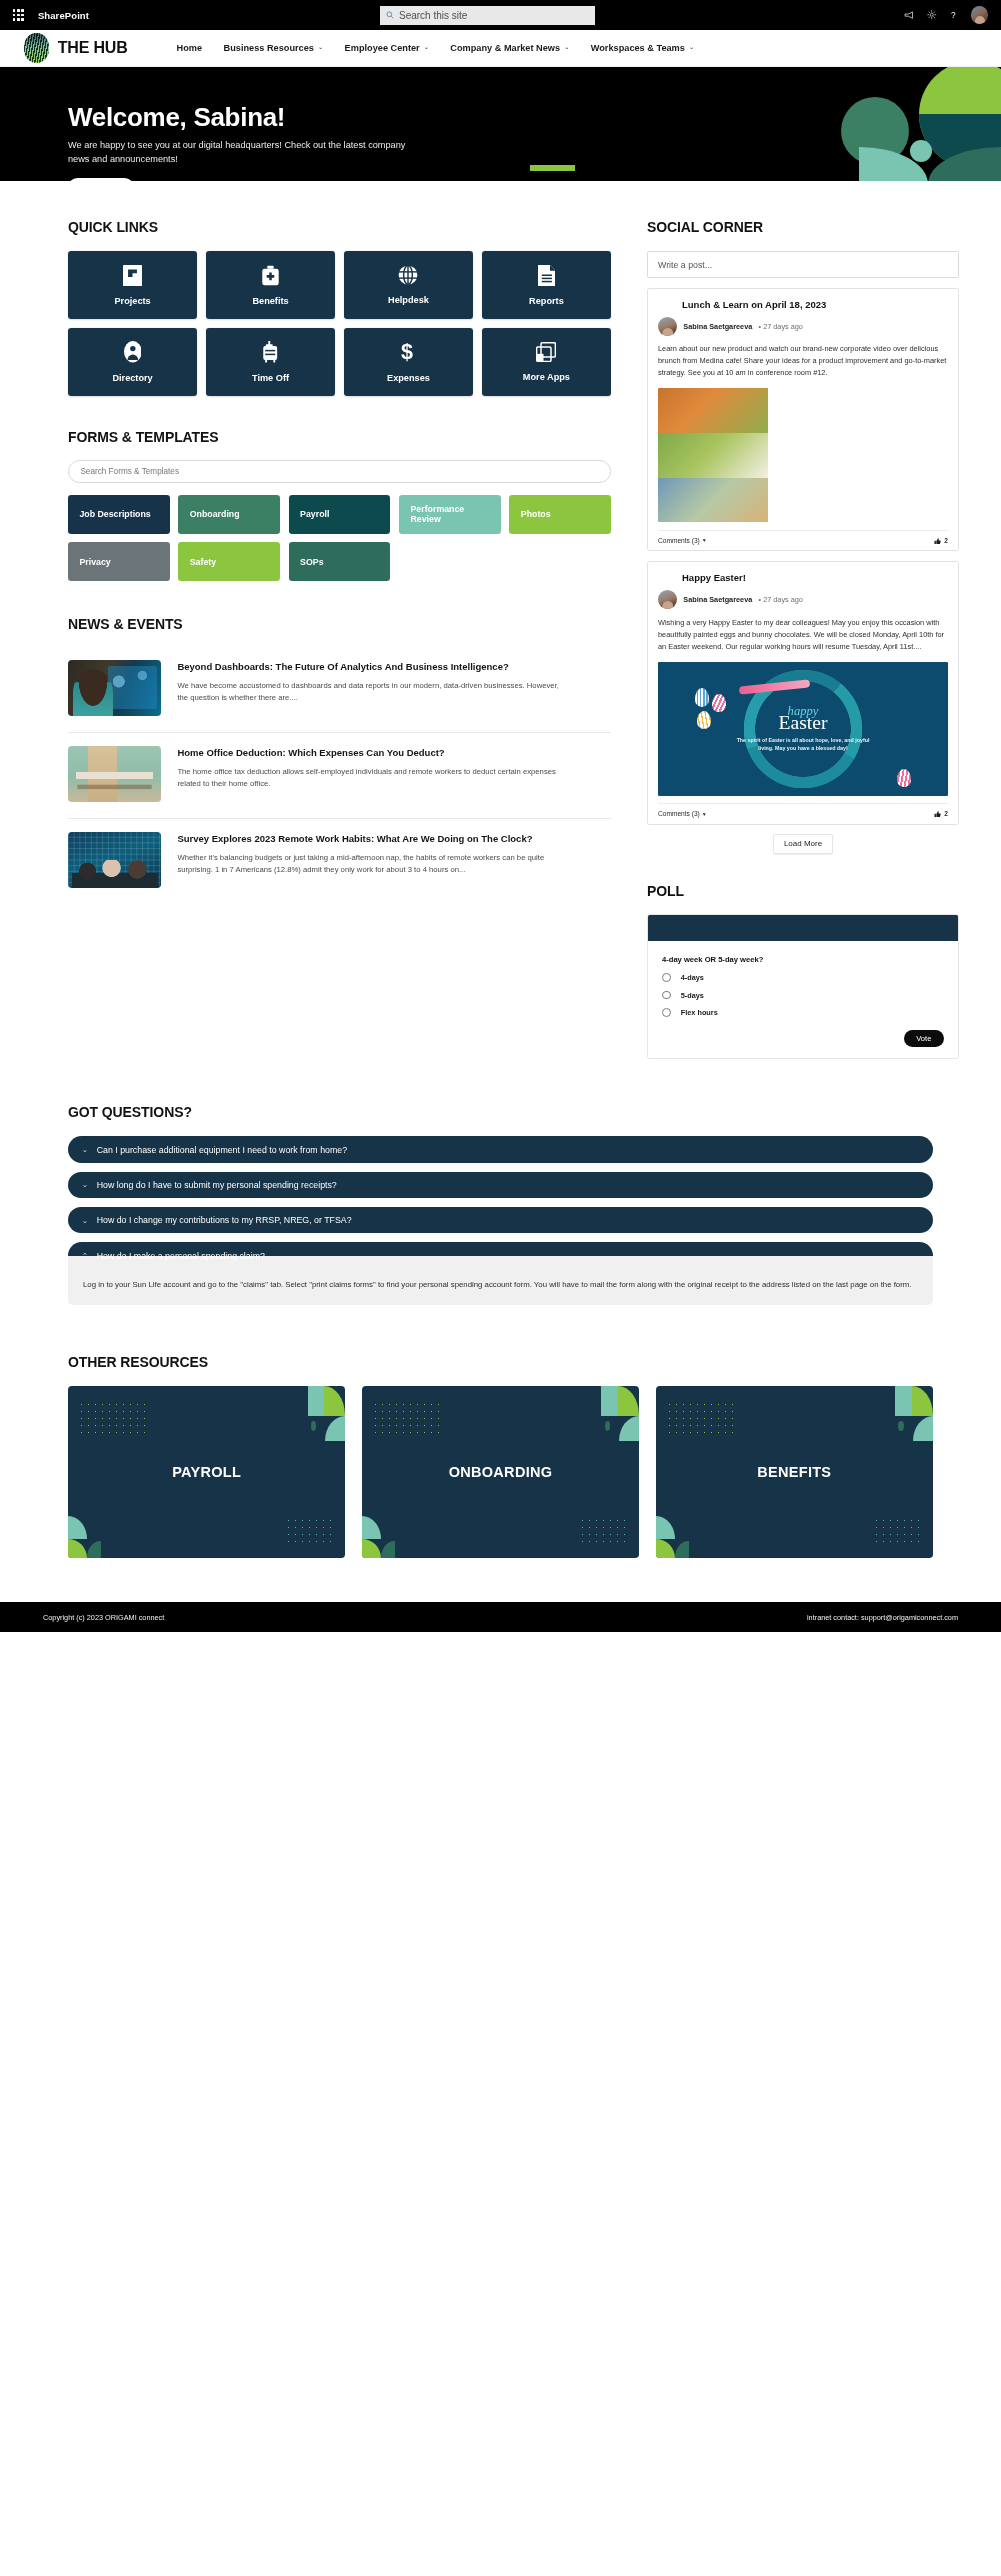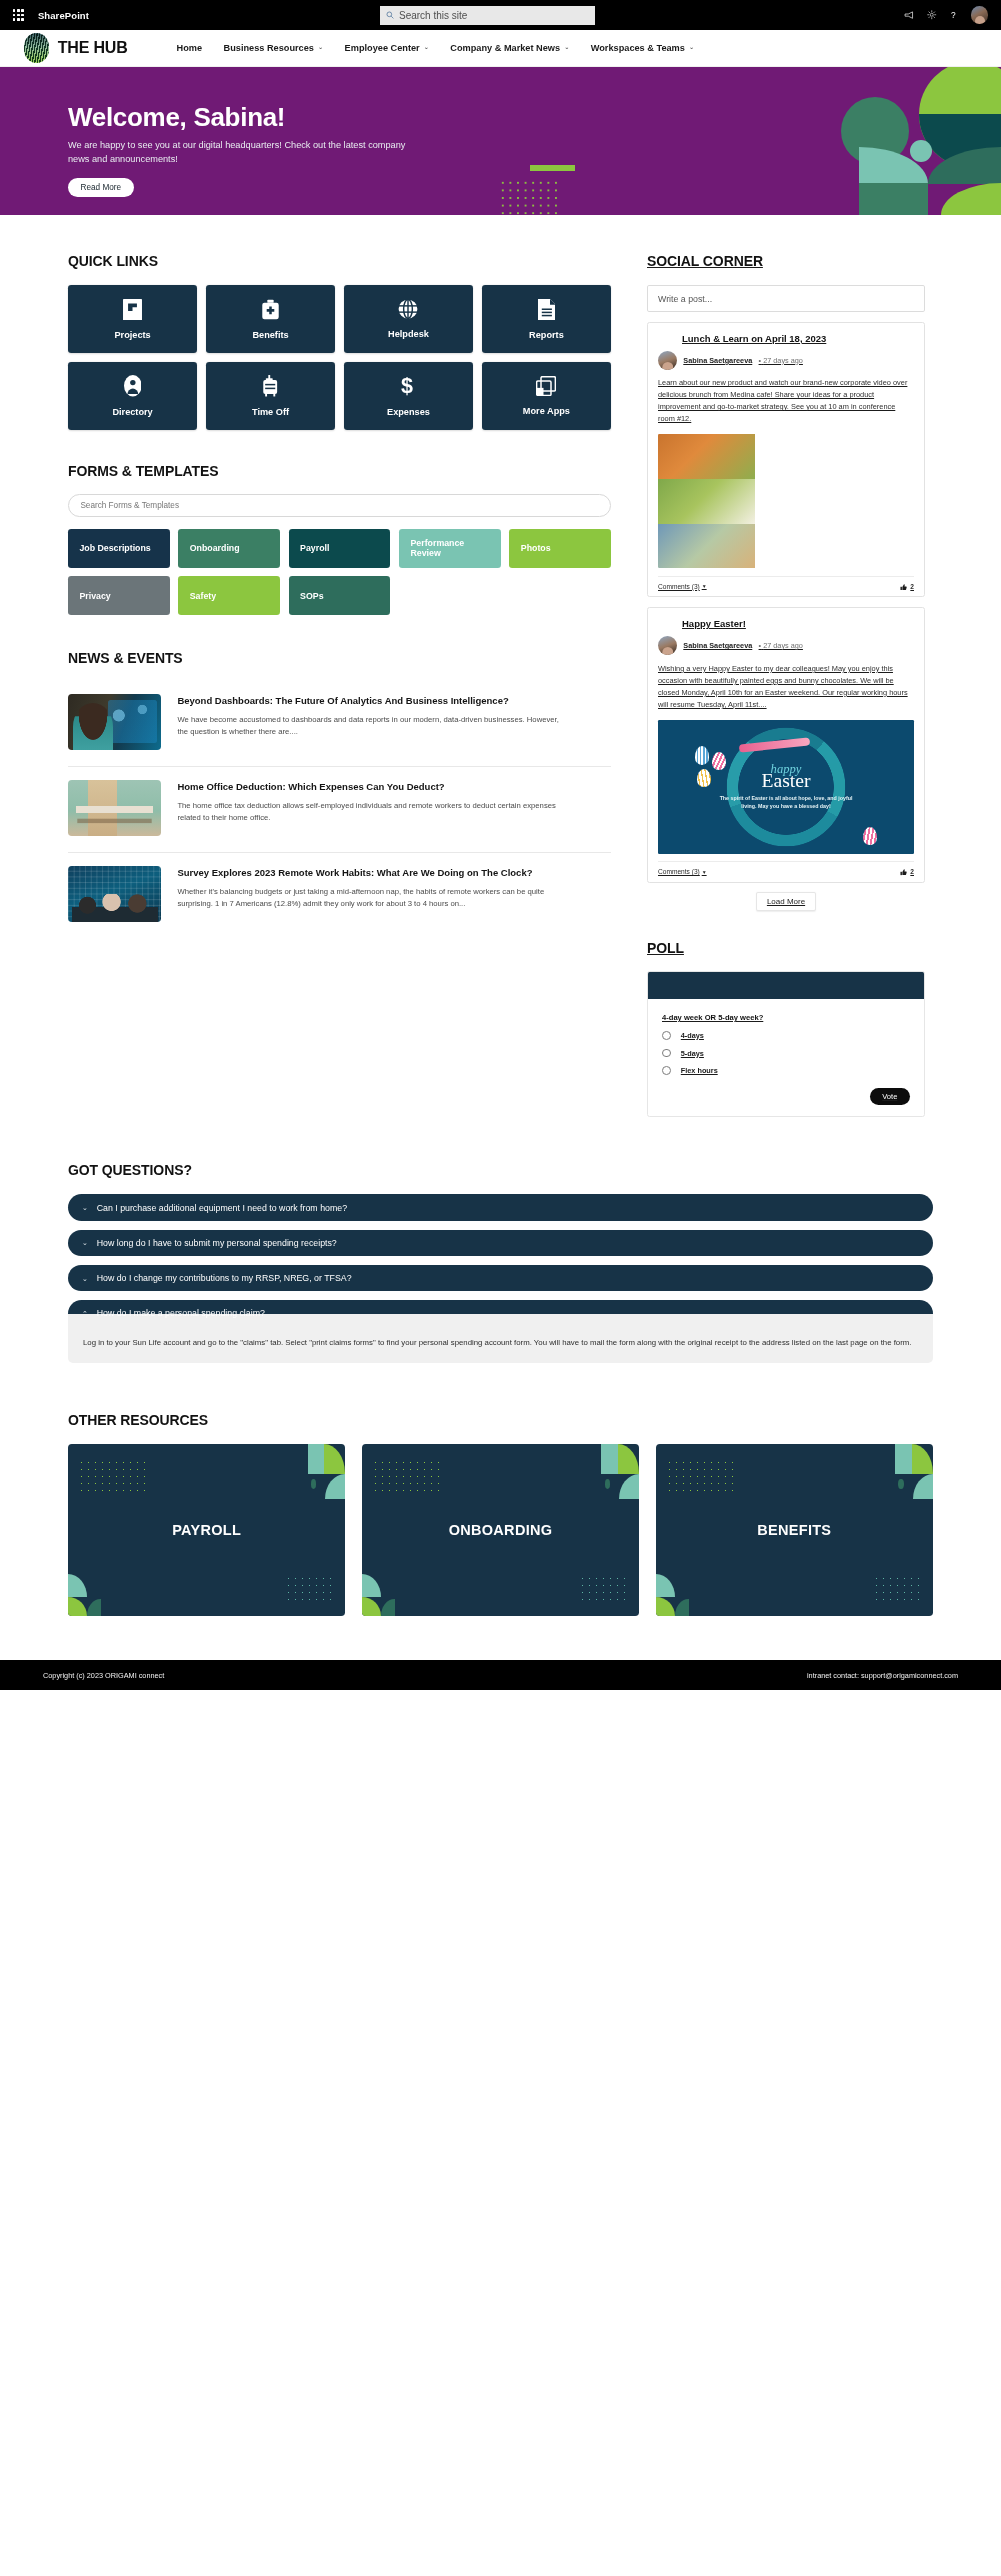--- a/index.html
+++ b/index.html
@@ -110,22 +110,22 @@
     font-size: 9.2px;
     font-weight: 700;
     color: #1b1b1b;
   }
   .nav-item { display:flex; align-items:center; gap:4.4px; cursor: pointer; white-space: nowrap; }
   .caret { font-size: 5.7px; color: #555; line-height:1; }
 
   
   .hero {
     position: relative;
-    height: 148px;
-    background: #701a75;
+    height: 114px;
+    background: #000000;
     overflow: hidden;
   }
   .hero-inner { position: relative; z-index: 3; padding: 37px 0 0 68px; max-width: 543px; }
   .hero h1 { font-size: 26px; font-weight: 800; color: #ffffff; letter-spacing: -0.3px; line-height: 1.05; }
   .hero p { margin-top: 7.6px; font-size: 9.2px; line-height: 1.5; color: #e9eef1; max-width: 353px; }
   .hero-btn {
     margin-top: 11.4px;
     display: inline-block;
     background: #ffffff;
     color: #17242c;
@@ -154,21 +154,21 @@
 
   
   .page { max-width: 1001px; }
   .content {
     display: flex;
     gap: 36px;
     padding: 38px 68px 0 68px;
     align-items: flex-start;
   }
   .col-left { width: 543px; flex: none; }
-  .col-right { width: 278px; flex: none; text-decoration: underline; }
+  .col-right { width: 312px; flex: none; }
 
   .sec-title {
     font-size: 14px;
     font-weight: 800;
     letter-spacing: -0.1px;
     color: #121212;
     text-transform: uppercase;
   }
 
   

